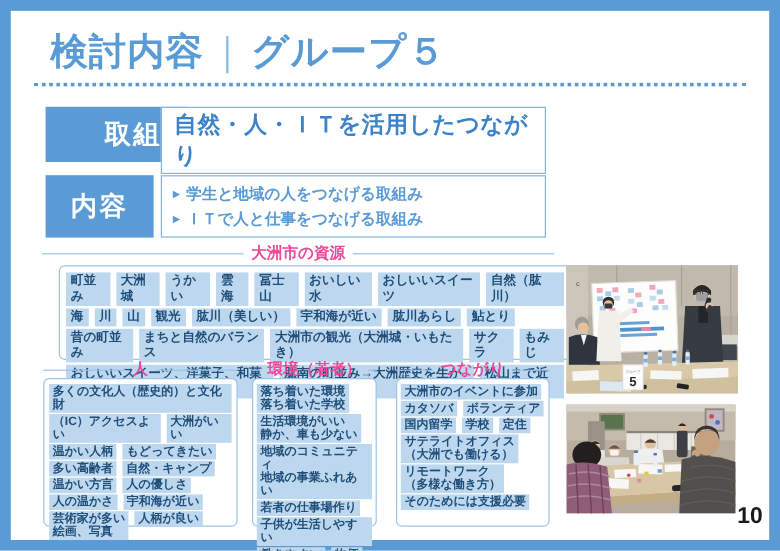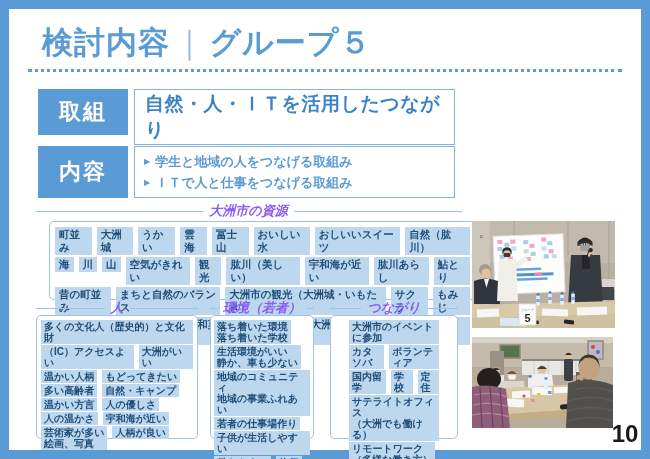--- a/index.html
+++ b/index.html
@@ -8,57 +8,57 @@
     font-family:"Liberation Sans","DejaVu Sans",sans-serif;
   }
   .frame{position:absolute;inset:0;border:9px solid #5b9bd5;box-sizing:border-box;pointer-events:none;}
   
   .title{position:absolute;left:42px;top:22px;font-size:31px;font-weight:bold;color:#5b9bd5;letter-spacing:1px;white-space:nowrap;}
   .title .sep{color:#8bb9e2;font-weight:normal;padding:0 4px;}
   .dotted{position:absolute;left:28px;width:594px;top:69px;border-top:3px dotted #5b9bd5;}
   
   .row-label{position:absolute;left:38px;width:90px;background:#5b9bd5;color:#fff;font-weight:bold;
     font-size:22px;display:flex;align-items:center;justify-content:center;letter-spacing:2px;}
-  #label-0{top:89px;height:46px;}
+  #label-0{top:89px;height:46px;padding-left:28px;}
   #label-1{top:146px;height:52px;}
   .content-box{position:absolute;left:134px;width:321px;border:1px solid #85b3dc;box-sizing:border-box;background:#fff;}
   #content-0{top:89px;height:56px;display:flex;align-items:center;padding-left:10px;
     font-size:19px;font-weight:bold;color:#3b82c8;letter-spacing:0.5px;}
   #content-1{top:146px;height:52px;display:flex;flex-direction:column;justify-content:center;padding-left:9px;gap:3px;}
   .bullet-line{font-size:13px;font-weight:bold;color:#5b9bd5;display:flex;align-items:center;gap:5px;white-space:nowrap;}
   .bullet-glyph{font-size:8px;line-height:1;color:#5b9bd5;}
   
   .legend{position:absolute;display:flex;align-items:center;height:14px;}
   .legend .line{flex:1;height:0;border-top:1px solid #9dc3e6;}
-  .legend .legend-text{margin:0 6px;font-weight:bold;color:#8b5cf6;white-space:nowrap;font-style:italic;}
+  .legend .legend-text{margin:0 6px;font-weight:bold;color:#ec4899;white-space:nowrap;}
   #legend-res{left:35px;width:427px;top:204px;}
   #legend-res .legend-text{font-size:13px;}
   #legend-g0{left:36px;width:162px;top:301px;}
   #legend-g1{left:210px;width:104px;top:301px;}
   #legend-g2{left:330px;width:128px;top:301px;}
   .legend-g .legend-text{font-size:13px;}
   
   .legend-box{position:absolute;border:1px solid #9dc3e6;border-radius:5px;background:#fff;box-sizing:border-box;}
   #box-res{left:49px;width:427px;top:221px;height:79px;padding:3px 5px;}
   #box-g0{left:36px;width:162px;top:315px;height:124px;padding:3px 4px;}
   #box-g1{left:210px;width:104px;top:315px;height:124px;padding:3px 3px;}
-  #box-g2{left:330px;width:128px;top:315px;height:124px;padding:3px 18px;}
+  #box-g2{left:330px;width:128px;top:315px;height:124px;padding:3px 3px;}
   .tag-row{display:flex;align-items:flex-start;}
   #box-res .tag-row{gap:5px;margin:2px 0;}
   .group-box .tag-row{gap:5px;margin:1px 0;}
   .tag{background:#bdd7ee;color:#1f4e79;font-weight:bold;white-space:pre-line;}
   #box-res .tag{font-size:10.5px;line-height:13px;padding:1px 4px;}
   .group-box .tag{font-size:10px;line-height:11px;padding:1px 3px;}
   
   .photo{position:absolute;display:block;}
   #photo-1{left:472px;top:221px;}
   #photo-2{left:472px;top:337px;}
   
   .page-number{position:absolute;left:608px;top:420px;width:34px;text-align:center;
-    font-size:24px;font-weight:bold;color:#1a1a1a;}
+    font-size:19px;font-weight:bold;color:#1a1a1a;}
 </style>
 </head>
 <body>
 
 <div class="frame"></div>
 
 <div class="title">
   <span>検討内容</span><span class="sep">｜</span><span>グループ５</span>
 </div>
 <div class="dotted"></div>
@@ -93,21 +93,20 @@
     <span class="tag">雲海</span>
     <span class="tag">冨士山</span>
     <span class="tag">おいしい水</span>
     <span class="tag">おしいいスイーツ</span>
     <span class="tag">自然（肱川）</span>
   </div>
   <div class="tag-row">
     <span class="tag">海</span>
     <span class="tag">川</span>
     <span class="tag">山</span>
-    <span class="tag">空気がきれい</span>
     <span class="tag">観光</span>
     <span class="tag">肱川（美しい）</span>
     <span class="tag">宇和海が近い</span>
     <span class="tag">肱川あらし</span>
     <span class="tag">鮎とり</span>
   </div>
   <div class="tag-row">
     <span class="tag">昔の町並み</span>
     <span class="tag">まちと自然のバランス</span>
     <span class="tag">大洲市の観光（大洲城・いもたき）</span>

